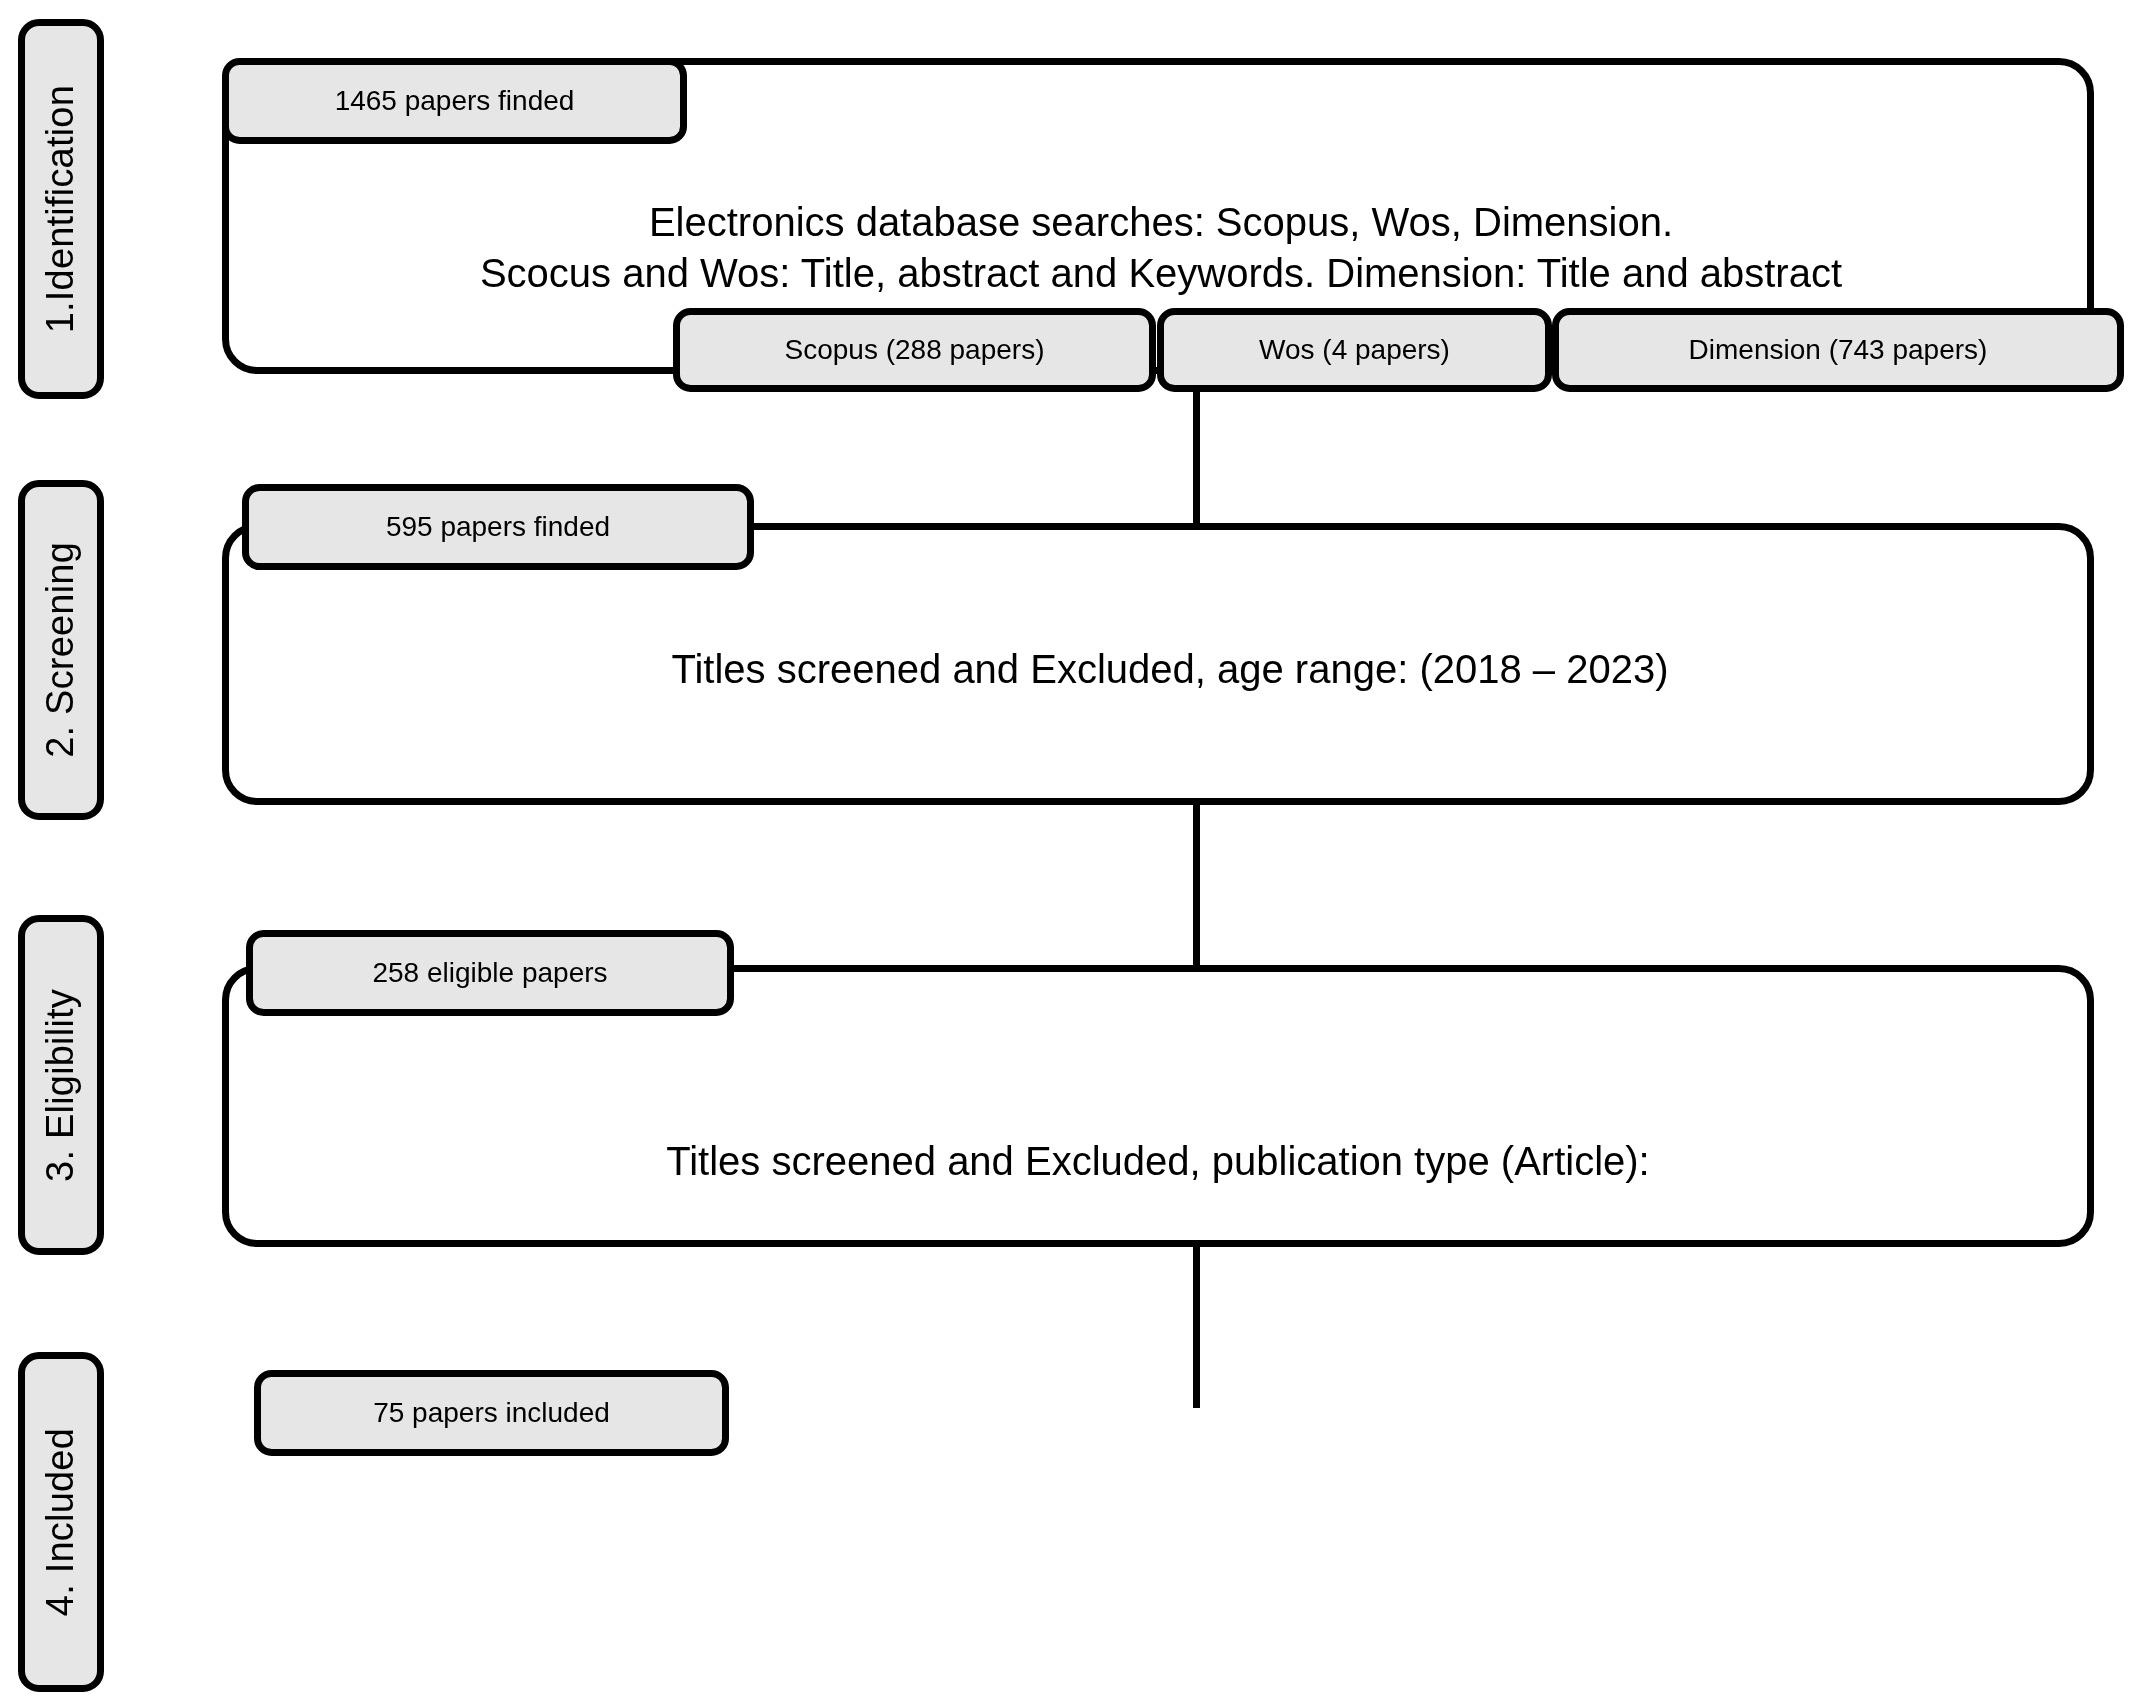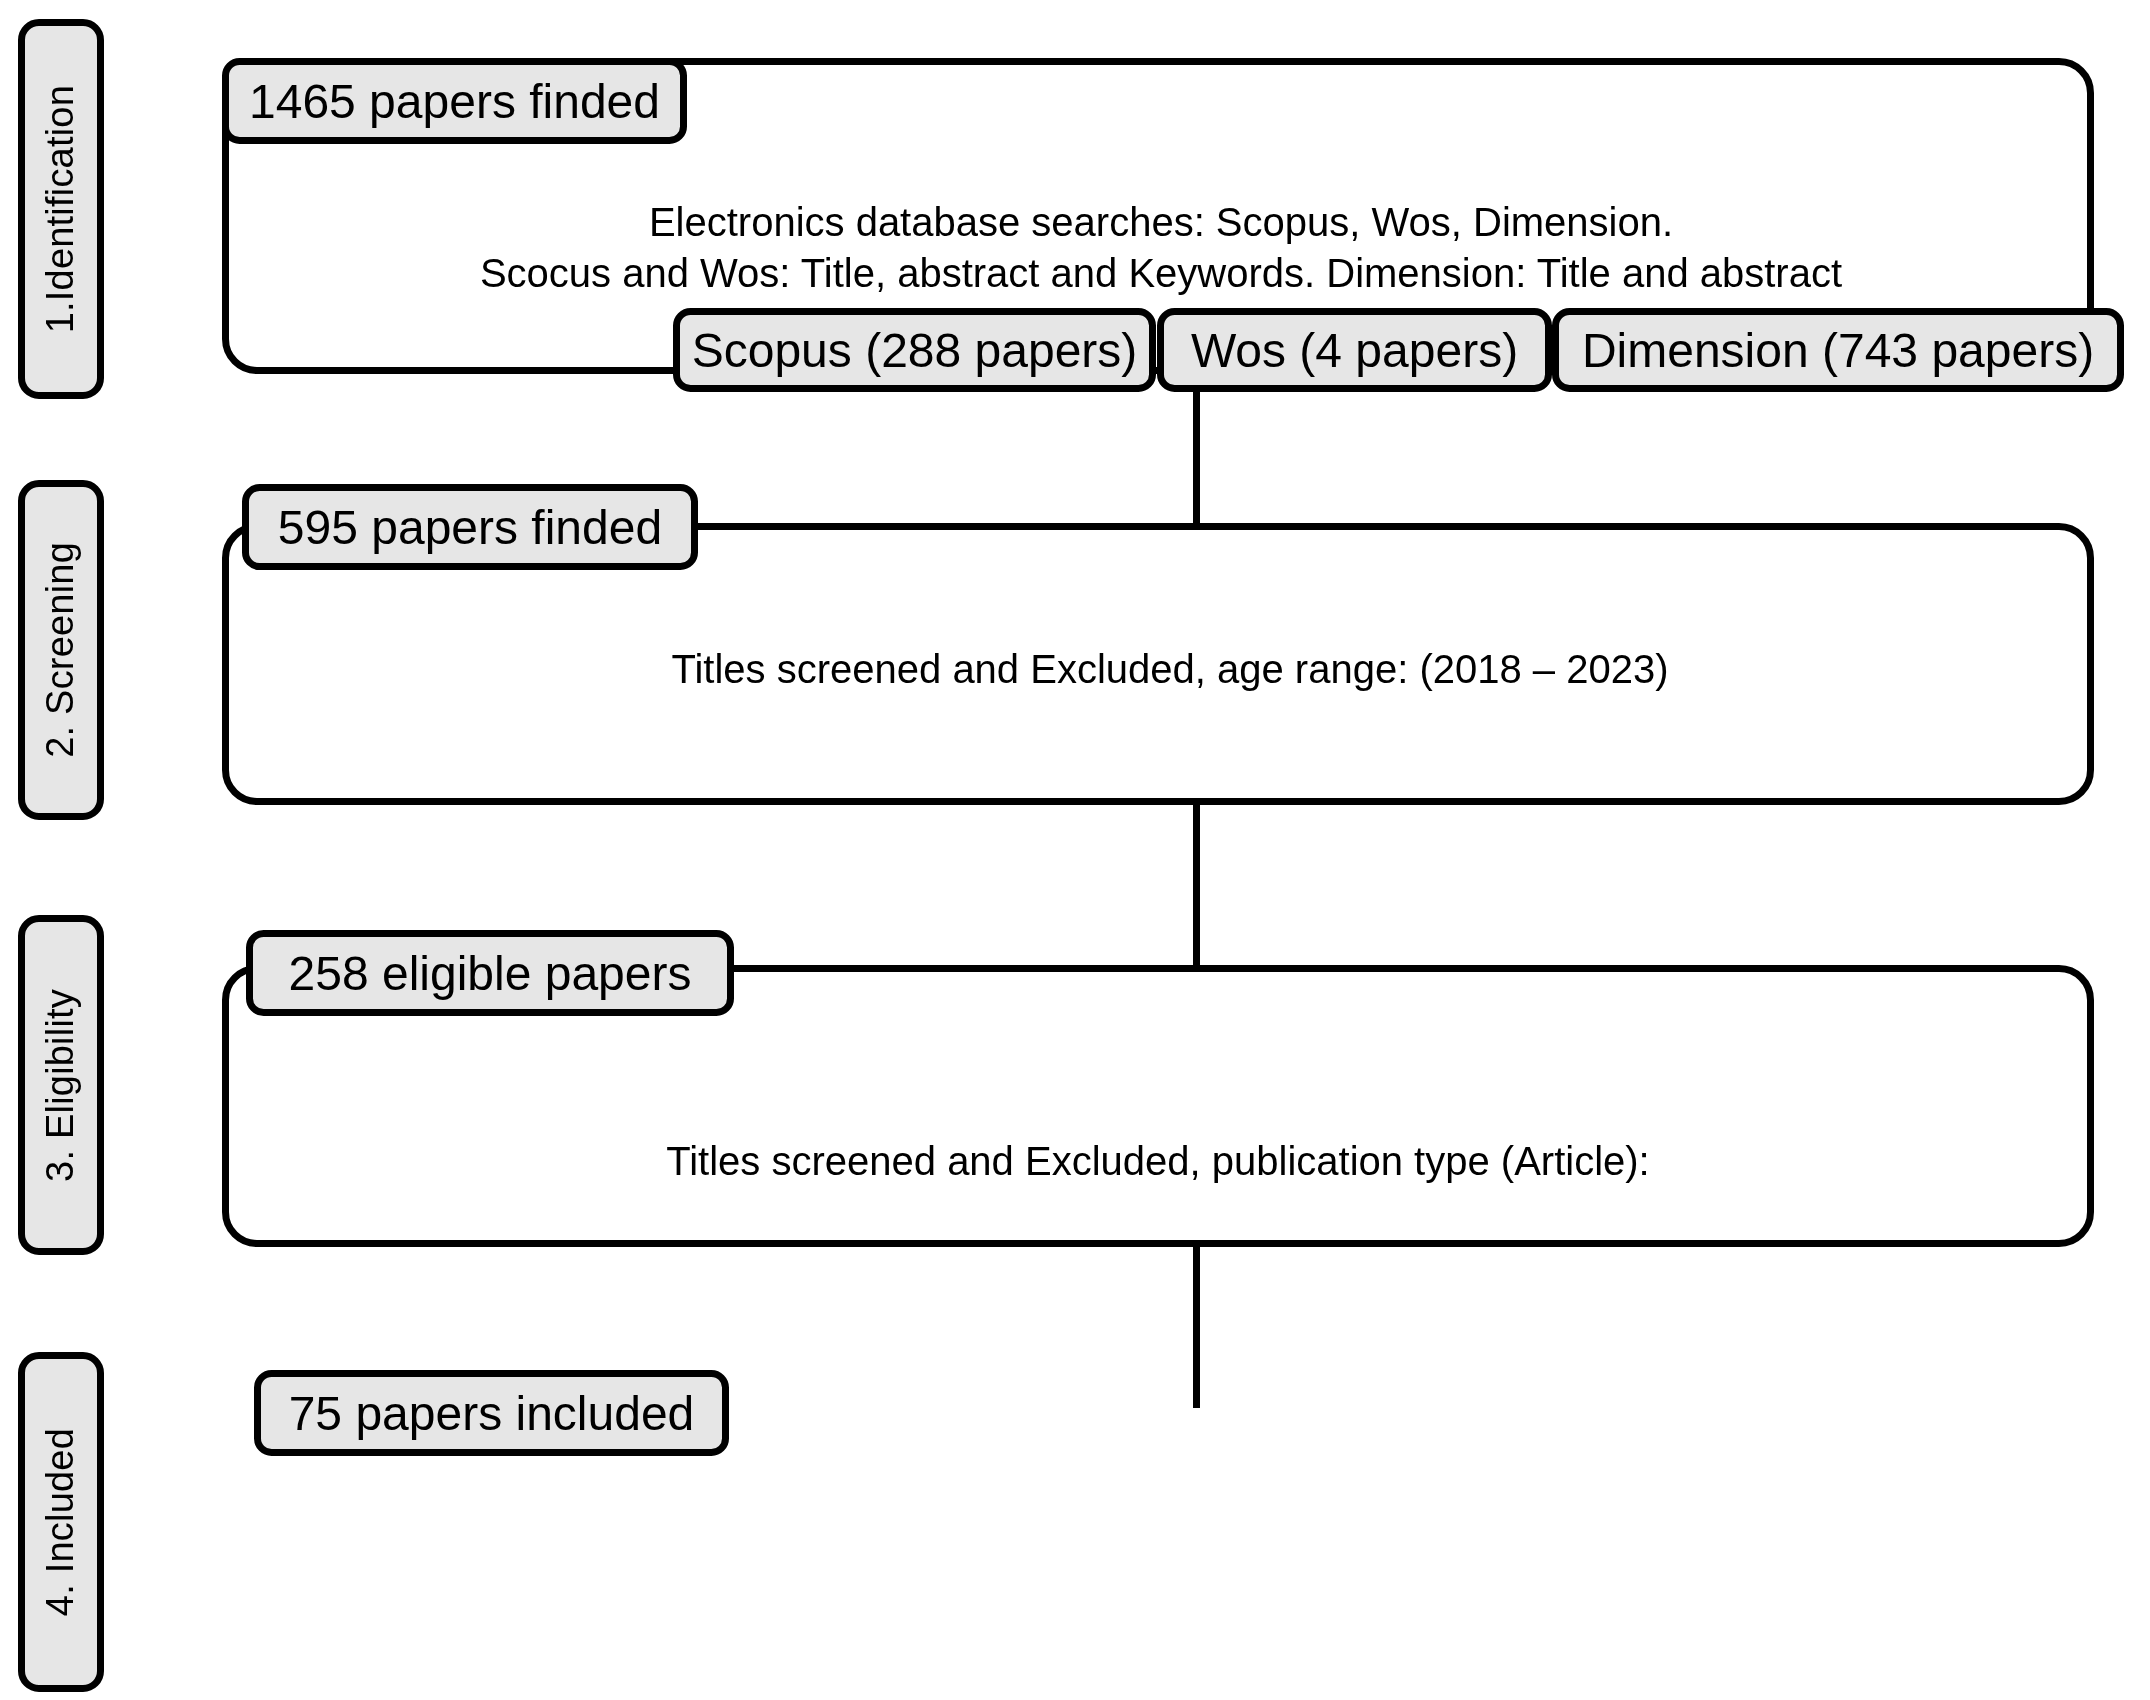--- a/index.html
+++ b/index.html
@@ -60,21 +60,21 @@
   
   .chip {
     position: absolute;
     box-sizing: border-box;
     background: #e6e6e6;
     border: 7.2px solid #000000;
     border-radius: 17.6px;
     display: flex;
     align-items: center;
     justify-content: center;
-    font-size: 48px;
+    font-size: 28px;
     color: #000000;
     white-space: nowrap;
     z-index: 5;
   }
 
   
   .db-chip {
     z-index: 6;
   }
 
@@ -119,21 +119,21 @@
   <div class="connector-v" style="left:1193px; top:390px; height:138px;"></div>
 
   <div class="stage-label" style="left:17.6px; top:480px; width:86px; height:340px;">
     <span>2. Screening</span>
   </div>
 
   <div class="stage-body" style="left:222px; top:523px; width:1872px; height:282px;">
     <div class="stage-body-text" style="top:114px;padding-left:24px;">Titles screened and Excluded, age range: (2018 – 2023)</div>
   </div>
 
-  <div class="chip" style="left:242px; top:484px; width:456px; height:86px;">
+  <div class="chip" style="left:242px; top:484px; width:512px; height:86px;">
     <span>595 papers finded</span>
   </div>
 
   <div class="connector-v" style="left:1193px; top:801px; height:166px;"></div>
 
   <div class="stage-label" style="left:17.6px; top:915px; width:86px; height:340px;">
     <span>3. Eligibility</span>
   </div>
 
   <div class="stage-body" style="left:222px; top:965px; width:1872px; height:282px;">

